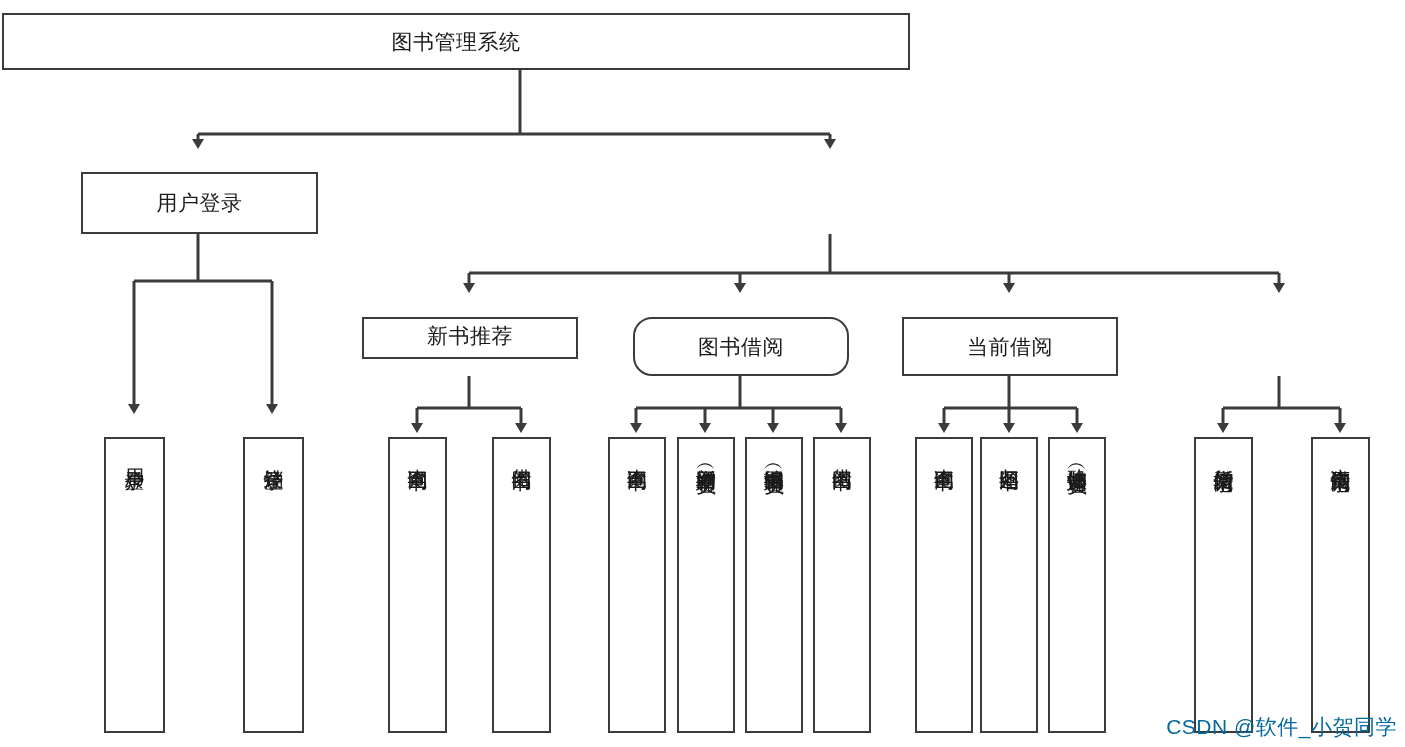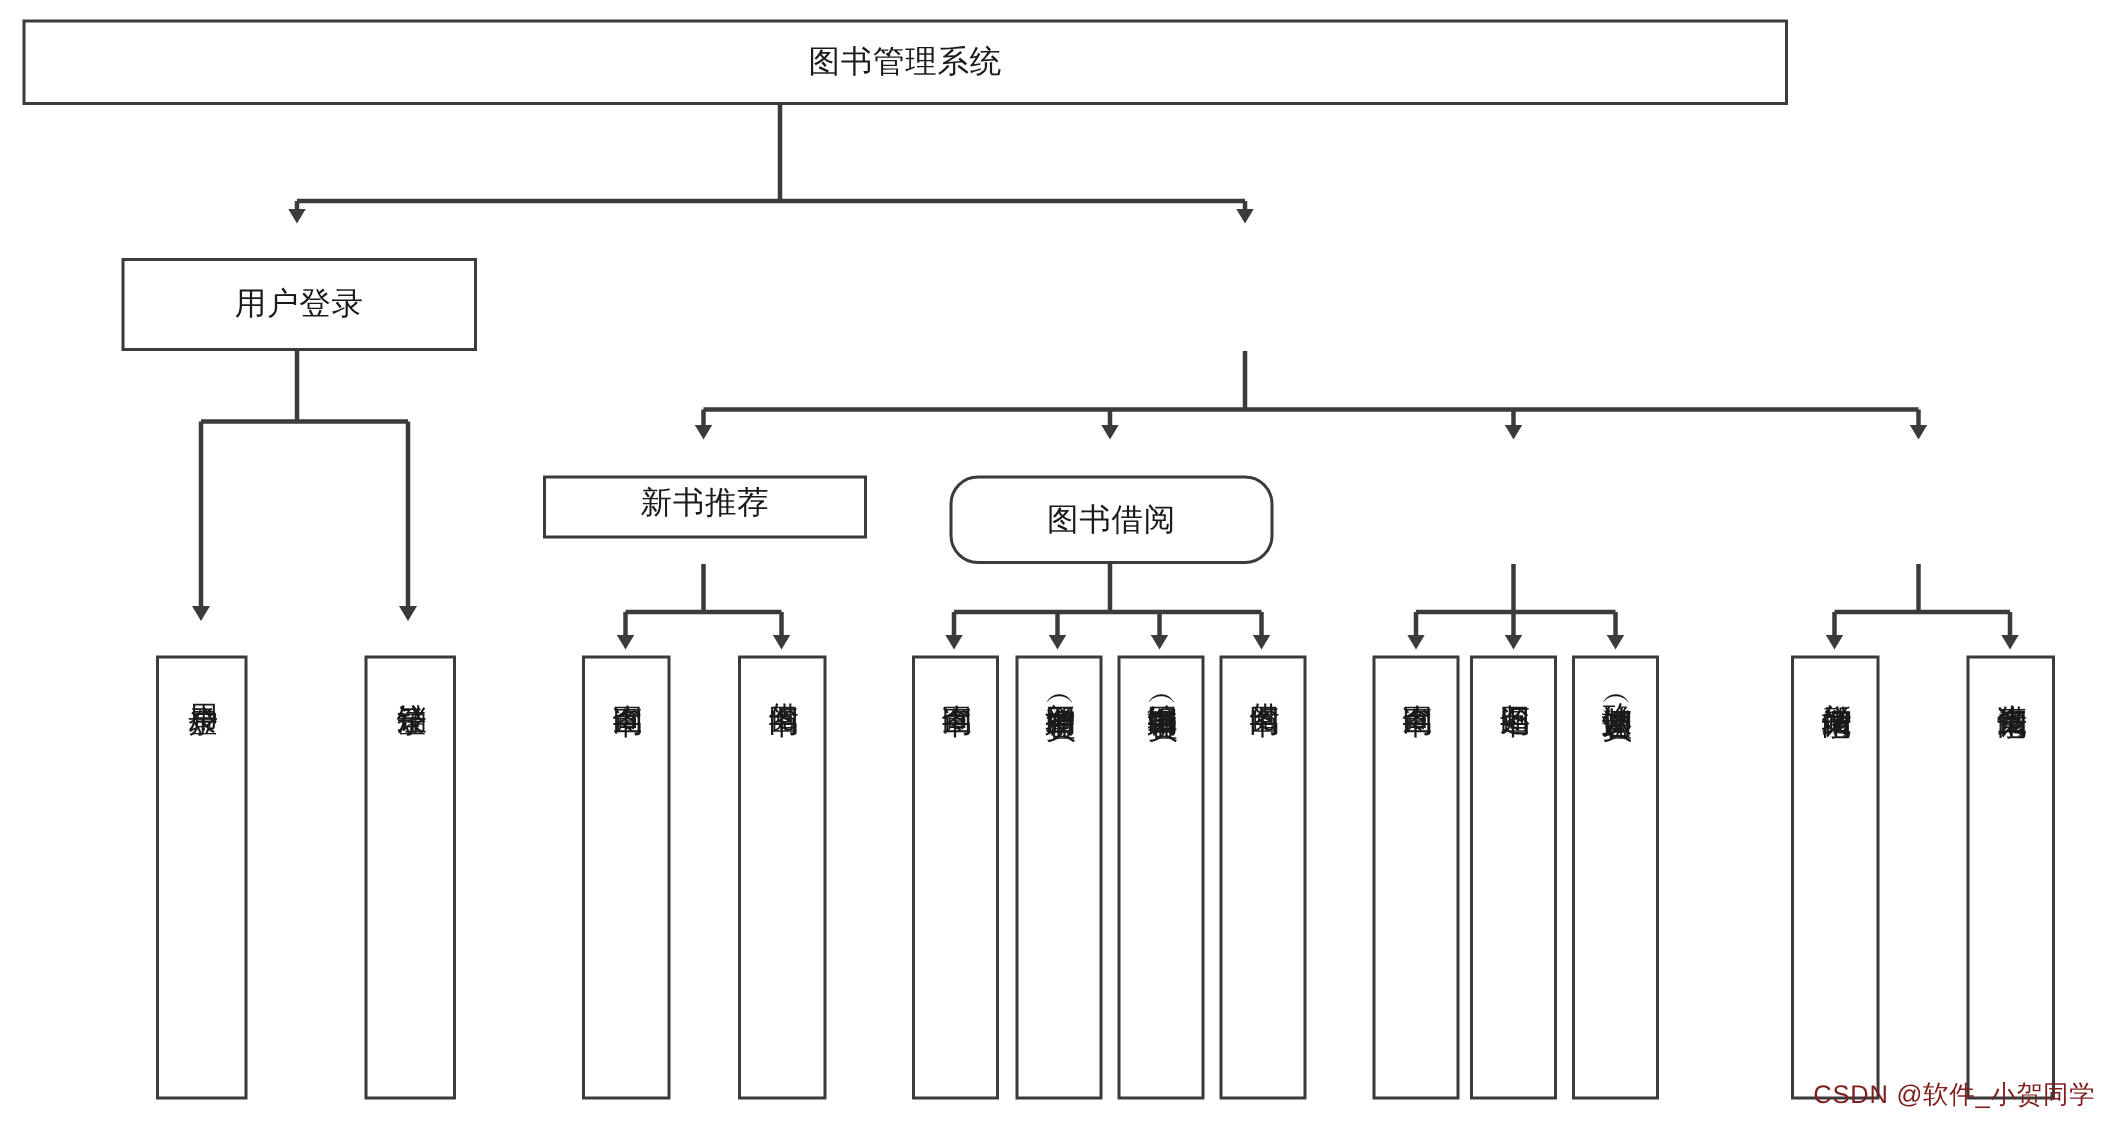--- a/index.html
+++ b/index.html
@@ -50,22 +50,22 @@
     text-orientation: upright;
     font-size: 20px;
     line-height: 1.45;
     letter-spacing: 1px;
     white-space: nowrap;
   }
   .watermark {
     position: absolute;
     right: 8px;
     bottom: 6px;
-    font-size: 17px;
-    color: #7f1d1d;
+    font-size: 21px;
+    color: #0369a1;
     letter-spacing: 0.5px;
     user-select: none;
   }
 </style>
 </head>
 <body>
 
 <div id="stage">
 
   <svg class="wires" viewBox="0 0 1405 747" xmlns="http://www.w3.org/2000/svg">
@@ -111,33 +111,36 @@
       <path d="M1009,408 L1009,424" marker-end="url(#arw)"></path>
       <path d="M1077,408 L1077,424" marker-end="url(#arw)"></path>
 
       <path d="M1279,376 L1279,408"></path>
       <path d="M1223,408 L1340,408"></path>
       <path d="M1223,408 L1223,424" marker-end="url(#arw)"></path>
       <path d="M1340,408 L1340,424" marker-end="url(#arw)"></path>
     </g>
   </svg>
 
-  <div class="node horiz" style="left:15px; top:13px; width:1177px; height:57px;">
+  <div class="node horiz" style="left:2px; top:13px; width:908px; height:57px;">
     <span>图书管理系统</span>
   </div>
 
   <div class="node horiz" style="left:81px; top:172px; width:237px; height:62px;">
     <span>用户登录</span>
   </div>
 
   <div class="node horiz" style="left:362px; top:317px; width:216px; height:42px;font-family:Liberation Mono, monospace;">
     <span>新书推荐</span>
   </div>
   <div class="node horiz" style="left:633px; top:317px; width:216px; height:59px;border-radius:19px;">
     <span>图书借阅</span>
+  </div>
+  <div class="node horiz" style="left:902px; top:317px; width:216px; height:59px;">
+    <span>当前借阅</span>
   </div>
 
   <div class="node vert" style="left:104px; top:437px; width:61px; height:296px;">
     <span class="vlabel">用户登录</span>
   </div>
   <div class="node vert" style="left:243px; top:437px; width:61px; height:296px;">
     <span class="vlabel">注销登录</span>
   </div>
 
   <div class="node vert" style="left:388px; top:437px; width:59px; height:296px;">

